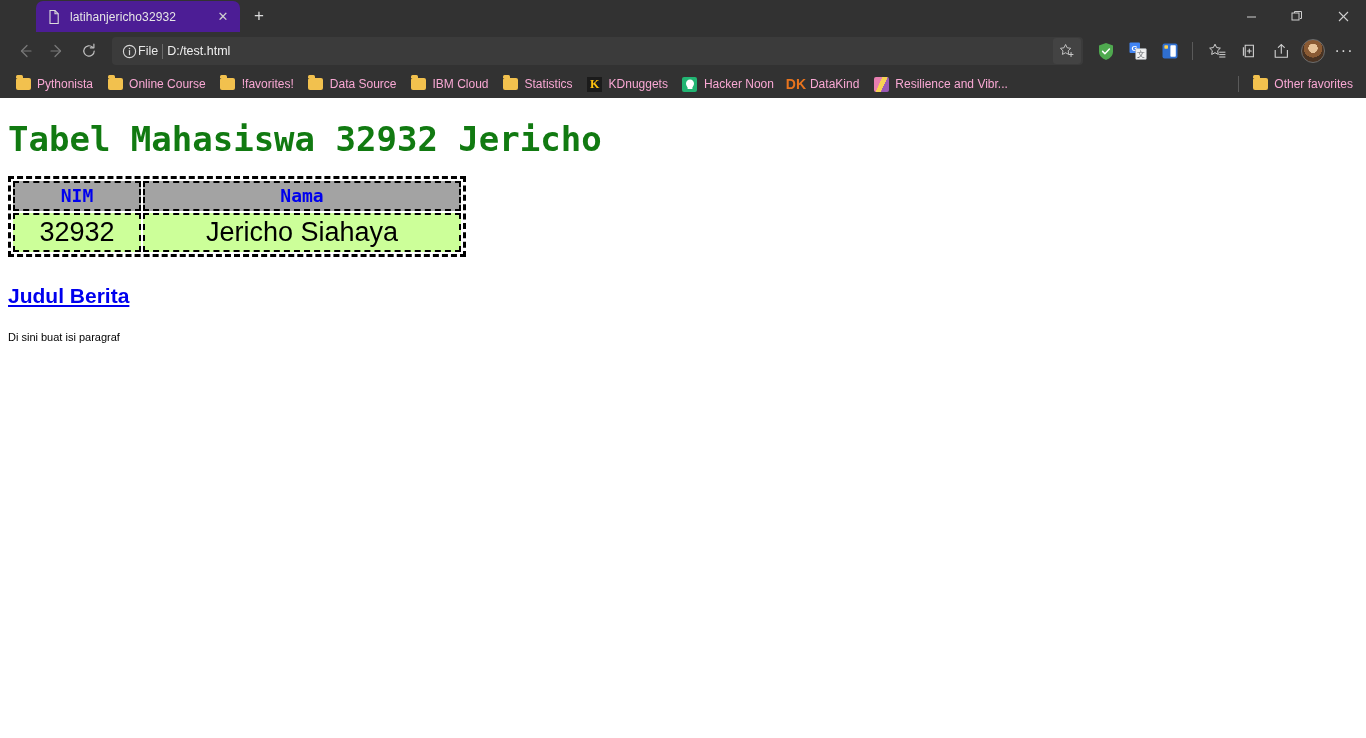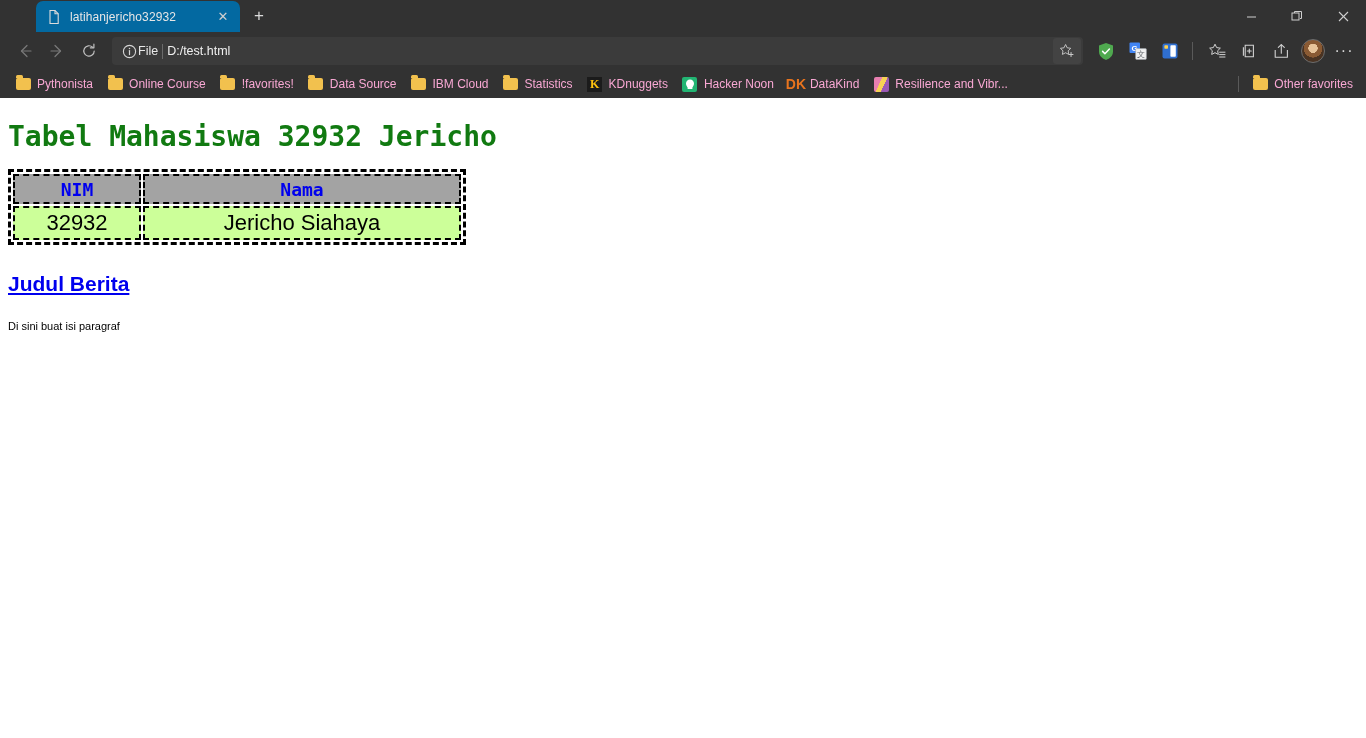--- a/index.html
+++ b/index.html
@@ -20,21 +20,21 @@
     background: #323232;
     display: flex;
     align-items: flex-end;
     position: relative;
     flex: 0 0 32px;
   }
   .tab {
     margin-left: 36px;
     width: 204px;
     height: 31px;
-    background: #0369a1;
+    background: #4c1d95;
     border-radius: 7px 7px 0 0;
     display: flex;
     align-items: center;
     padding: 0 6px 0 10px;
     gap: 8px;
   }
   .tab-favicon {
     width: 16px; height: 16px;
     flex: 0 0 16px;
     position: relative;
@@ -235,21 +235,21 @@
     background: #ffffff;
     padding: 0;
     overflow: hidden;
     position: relative;
   }
   .page-inner { padding: 8px; }
 
   h1.page-h1 {
     font-family: "DejaVu Sans Mono", "Liberation Mono", monospace;
     color: #117a11;
-    font-size: 28px;
+    font-size: 34px;
     font-weight: bold;
     margin: 16px 0 18px 0;
     letter-spacing: 0px;
     line-height: 1.05;
   }
 
   table.data-table {
     border-collapse: separate;
     border-spacing: 2px;
     border: 3px dashed #000000;
@@ -269,21 +269,21 @@
     color: #0000EE;
     font-family: "DejaVu Sans Mono", "Liberation Mono", monospace;
     font-size: 18px;
     font-weight: bold;
     height: 30px;
   }
   table.data-table td {
     background: #CCFF99;
     color: #000000;
     font-family: "Liberation Sans", sans-serif;
-    font-size: 22px;
+    font-size: 27px;
     height: 32px;
     margin-left: 42px;
   }
   col.col-nim { width: 128px; }
   col.col-nama { width: 318px; }
 
   h2.link-heading {
     margin: 26px 0 0 0;
     font-size: 21px;
     line-height: 1.2;

